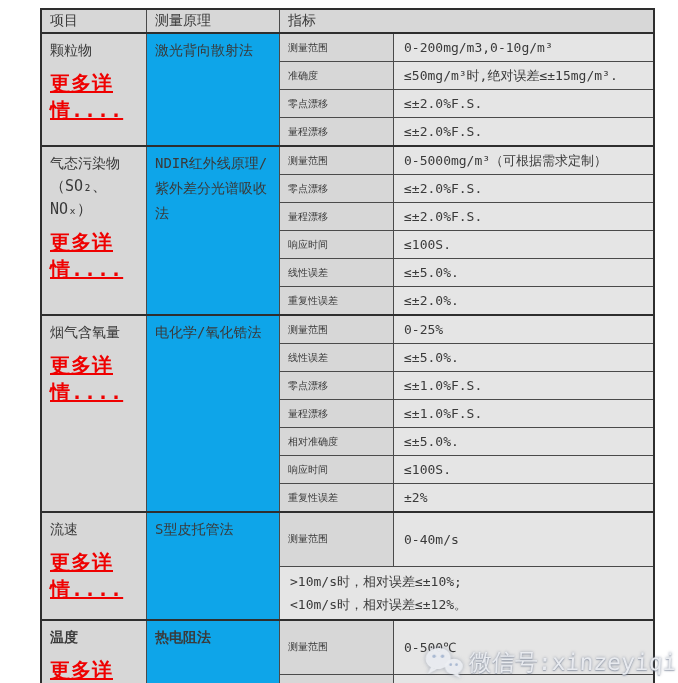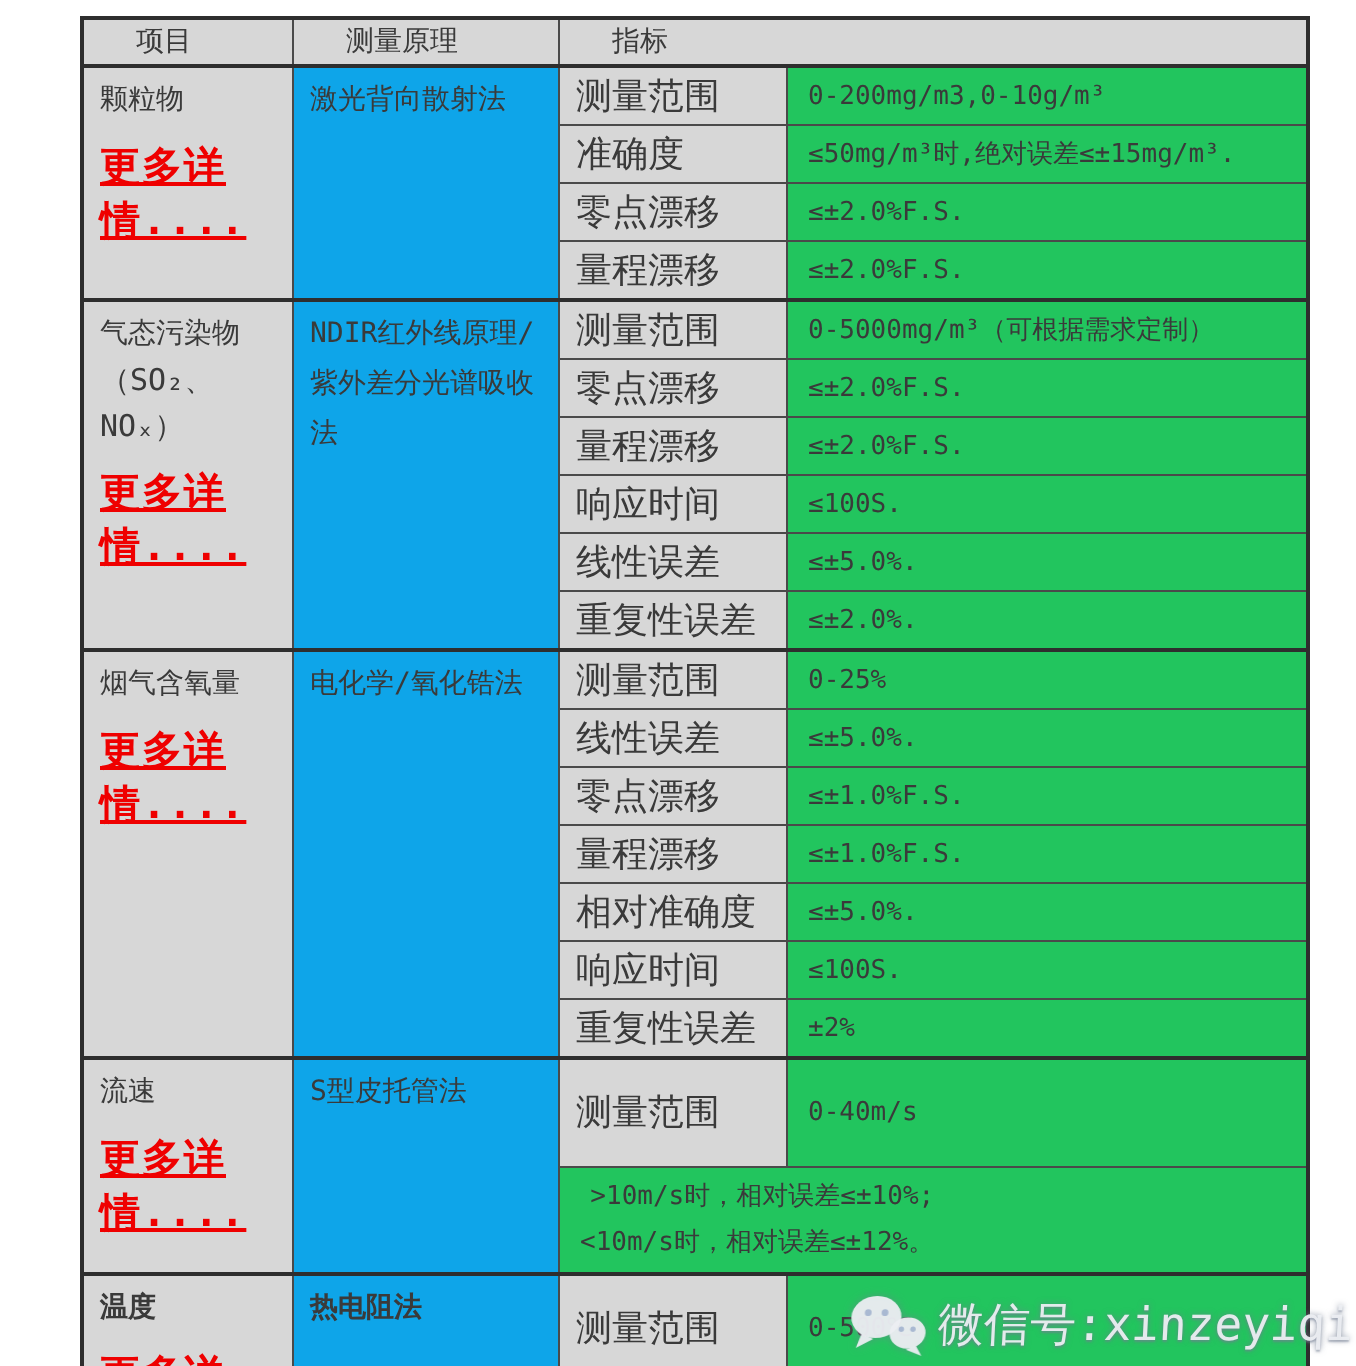--- a/index.html
+++ b/index.html
@@ -9,21 +9,21 @@
     font-family:"DejaVu Sans Mono","Liberation Mono",monospace;
     color:#3a3a3a;
   }
   .spec-table{
     position:absolute;left:40px;top:8px;width:615px;
     box-sizing:border-box;border:2px solid #2e2e2e;background:#fff;
   }
   .header-row{display:flex;}
   .header-row .hcell{
     box-sizing:border-box;display:flex;align-items:center;
-    min-height:22px;padding:1px 4px 1px 26px;
+    min-height:22px;padding:1px 4px 1px 8px;
     background:#d7d7d7;font-size:14px;
   }
   .col1{width:105px;}
   .col2{width:133px;}
   .vline{border-right:1px solid #4a4a4a;}
   .hflex{flex:1;}
   .group{display:flex;border-top:2px solid #2e2e2e;}
   .col-item{
     width:105px;box-sizing:border-box;flex:none;
     background:#d7d7d7;border-right:1px solid #4a4a4a;
@@ -41,26 +41,26 @@
     background:#0ea5e9;border-right:1px solid #4a4a4a;
     padding:4px 5px 4px 8px;font-size:14px;line-height:25px;
   }
   .col-indicators{flex:1;display:flex;flex-direction:column;}
   .ind-row{display:flex;flex:1;}
   .ind-row + .ind-row{border-top:1px solid #4a4a4a;}
   .ind-label{
     width:114px;box-sizing:border-box;flex:none;
     background:#d7d7d7;border-right:1px solid #4a4a4a;
     display:flex;align-items:center;
-    min-height:24px;padding:2px 4px 2px 8px;font-size:18px;
+    min-height:24px;padding:2px 4px 2px 8px;font-size:10px;
   }
   .ind-value{
-    flex:1;background:#22c55e;display:flex;align-items:center;
+    flex:1;background:#e5e5e5;display:flex;align-items:center;
     padding:2px 4px 2px 10px;font-size:13px;
-    line-height:23px;white-space:pre-line;text-align:right;
+    line-height:23px;white-space:pre-line;
   }
   .bold{font-weight:bold;}
   .watermark{
     position:absolute;right:2px;bottom:4px;
     display:flex;align-items:center;gap:5px;
     color:rgba(236,238,242,0.95);
     font-size:23px;
     text-shadow:0 0 3px rgba(115,125,145,0.75), 0 1px 1px rgba(115,125,145,0.5);
     transform:skewX(-3deg);
     pointer-events:none;

